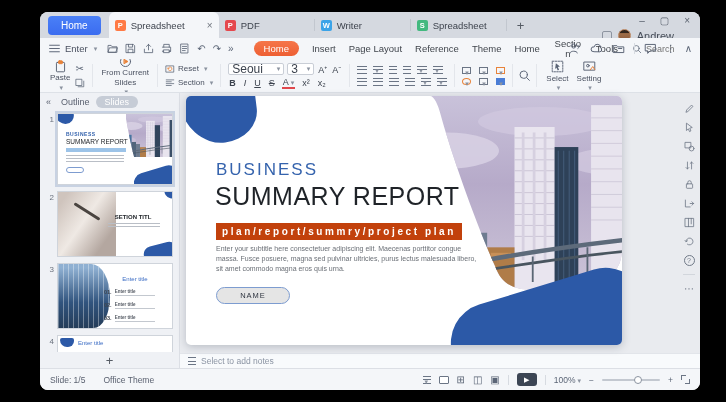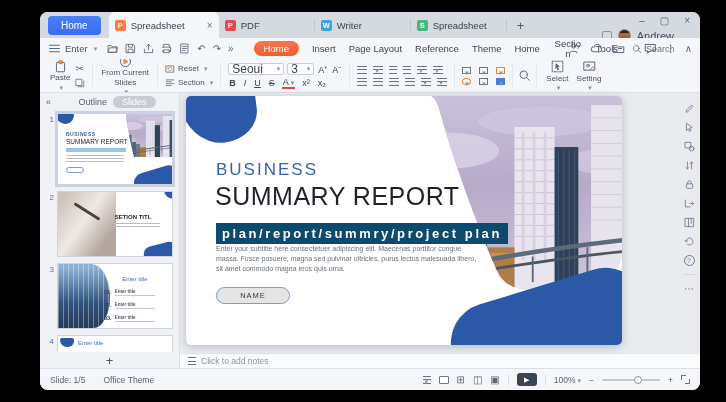--- a/index.html
+++ b/index.html
@@ -74,21 +74,21 @@
   .bars.short { width:8px; }
   .shpsq { width:9px; height:7px; border:1px solid #6b7585; }
   .shpsq.or { border-color:#e8833a; } .shpsq.rd { border-radius:50%; }
   .shpsq.bl { background:#4a7dd6; border-color:#4a7dd6; }
   .labbtn { display:flex; flex-direction:column; align-items:center; gap:1px; padding:0 4px; }
 
   
   .mid { display:flex; height:275px; }
   .panel { width:140px; background:#eff1f5; border-right:1px solid #dcdfe5; position:relative; }
   .phead { height:17px; display:flex; align-items:center; font-size:9px; color:#5a6170; padding:0 6px; gap:10px; }
-  .phead .tabs { flex:1; display:flex; justify-content:center; gap:6px; align-items:center; }
+  .phead .tabs { flex:1; display:flex; gap:6px; align-items:center; }
   .ptab.active { background:#c6ccd6; color:#fff; padding:1px 9px; border-radius:8px; }
   .thumbs { position:absolute; top:18px; bottom:16px; left:0; right:0; overflow:hidden; padding:2px 6px 0 4px; }
   .trow { display:flex; gap:3px; margin-bottom:6px; }
   .tnum { width:10px; font-size:8px; color:#6b727e; text-align:right; padding-top:2px; flex:none; }
   .thumb { flex:1; background:#fff; border:1px solid #cfd4db; position:relative; overflow:hidden; }
   .trow.sel .thumb { outline:2px solid #c8d2e2; }
   .t1 { height:72px; } .t2,.t3 { height:66px; } .t4 { height:60px; }
   .addslide { position:absolute; bottom:0; left:0; right:0; height:16px; display:flex;
     align-items:center; justify-content:center; font-size:13px; color:#555b64; }
 
@@ -106,21 +106,21 @@
     border-radius:5px; overflow:hidden; box-shadow:0 2px 8px rgba(40,50,70,.25); }
   .blobTL { position:absolute; left:-5px; top:-13px; width:76px; height:60px; background:#2c59a7;
     border-radius:6px 14px 40px 46px / 6px 14px 34px 52px; transform:rotate(-7deg); }
   .blobBR { position:absolute; right:-28px; bottom:-32px; width:200px; height:92px; background:#2c59a7;
     border-radius:40px; transform:rotate(-17deg); }
   .photo { position:absolute; right:0; top:0; width:215px; height:196px;
     clip-path:path('M23,0 H215 V152 C215,170 208,180 190,184 L135,193 C110,196 95,190 88,170 C70,130 45,60 34,20 C31,8 27,0 23,0 Z'); }
   .photo svg, .mini-photo svg { width:100%; height:100%; display:block; }
   .eyebrow { position:absolute; left:30px; top:64px; font-size:17px; letter-spacing:2px; color:#3563ad; }
   .bigtitle { position:absolute; left:29px; top:86px; font-size:25px; letter-spacing:.5px; color:#1f2328; }
-  .tagline { position:absolute; left:30px; top:127px; background:#0c4a6e; color:#fff; font-size:13px;
+  .tagline { position:absolute; left:30px; top:127px; background:#c2410c; color:#fff; font-size:10px;
     letter-spacing:2.6px; padding:3px 6px; font-weight:bold; }
   .sbody { position:absolute; left:30px; top:148px; width:268px; font-size:7px; line-height:1.45; color:#6a6f76; }
   .namebtn { position:absolute; left:30px; top:191px; width:74px; height:17px; border:1px solid #7d9cd0;
     border-radius:9px; display:flex; align-items:center; justify-content:center; font-size:7.5px;
     letter-spacing:1px; color:#2f3540; background:#e5e5e5; }
 
   
   .m-blobTL { position:absolute; left:-2px; top:-4px; width:18px; height:14px; background:#2c59a7;
     border-radius:2px 4px 10px 12px; transform:rotate(-7deg); }
   .m-eyebrow { position:absolute; left:8px; top:17px; font-size:5px; letter-spacing:.5px; color:#3563ad; font-weight:bold; }
@@ -580,21 +580,21 @@
           <svg class="svgi" viewBox="0 0 16 16">
               <path d="M3 8a5 5 0 1 1 2 4 M3 8 1.5 6.5 M3 8 5 7"></path>
             </svg>
           <span class="helpc">?</span>
           <span class="hr"></span>
           <span>⋯</span>
         </div>
       </div>
       <div class="notesbar">
         <span class="bars short"></span>
-        <span>Click to add notes</span>
+        <span>Select to add notes</span>
       </div>
     </div>
   </div>
 
   <div class="statusbar">
     <div class="left">
       <span>Slide: 1/5</span>
       <span>Office Theme</span>
     </div>
     <div class="right">

